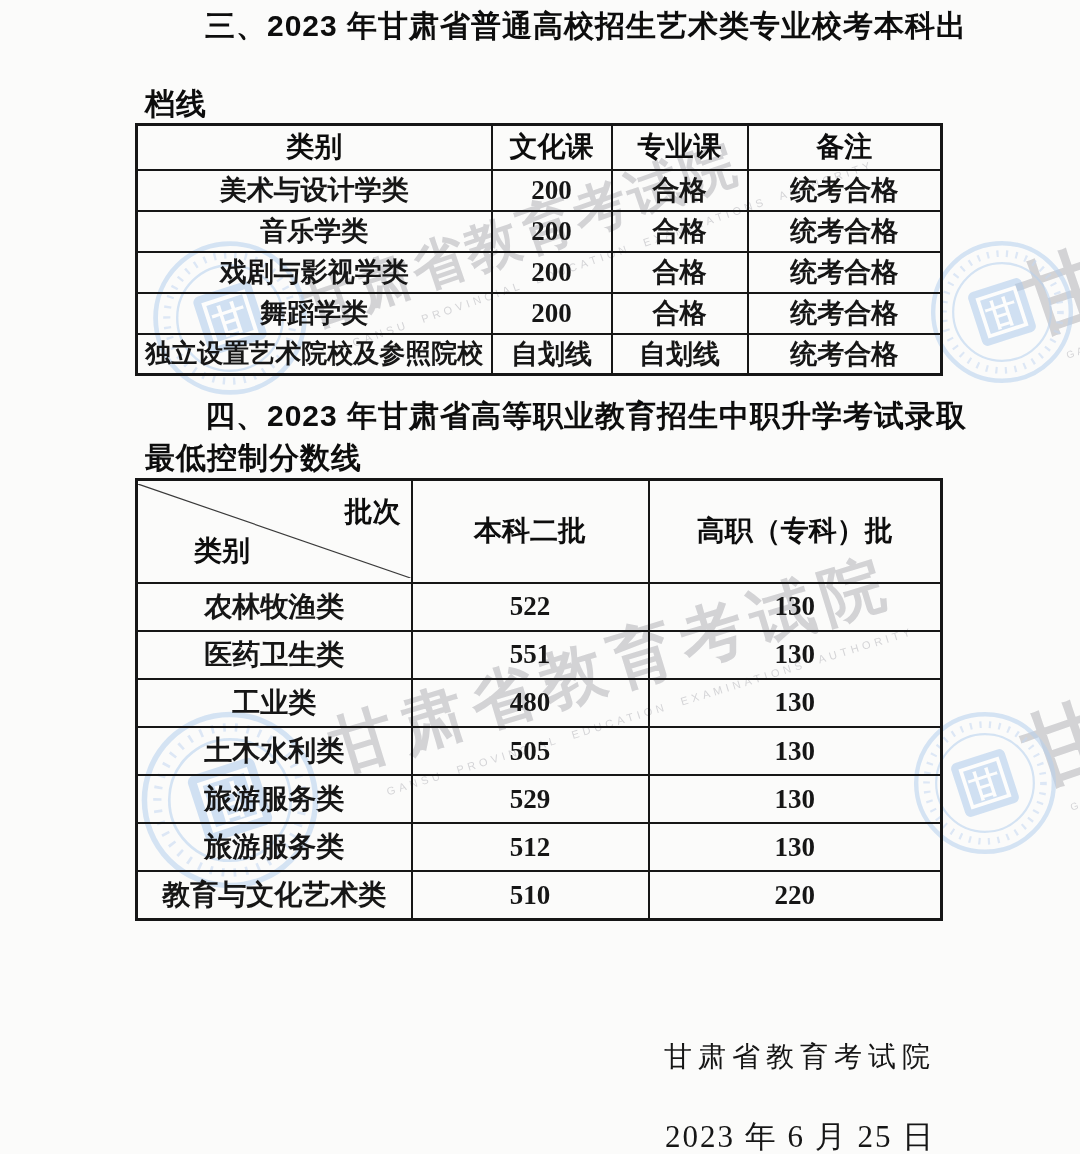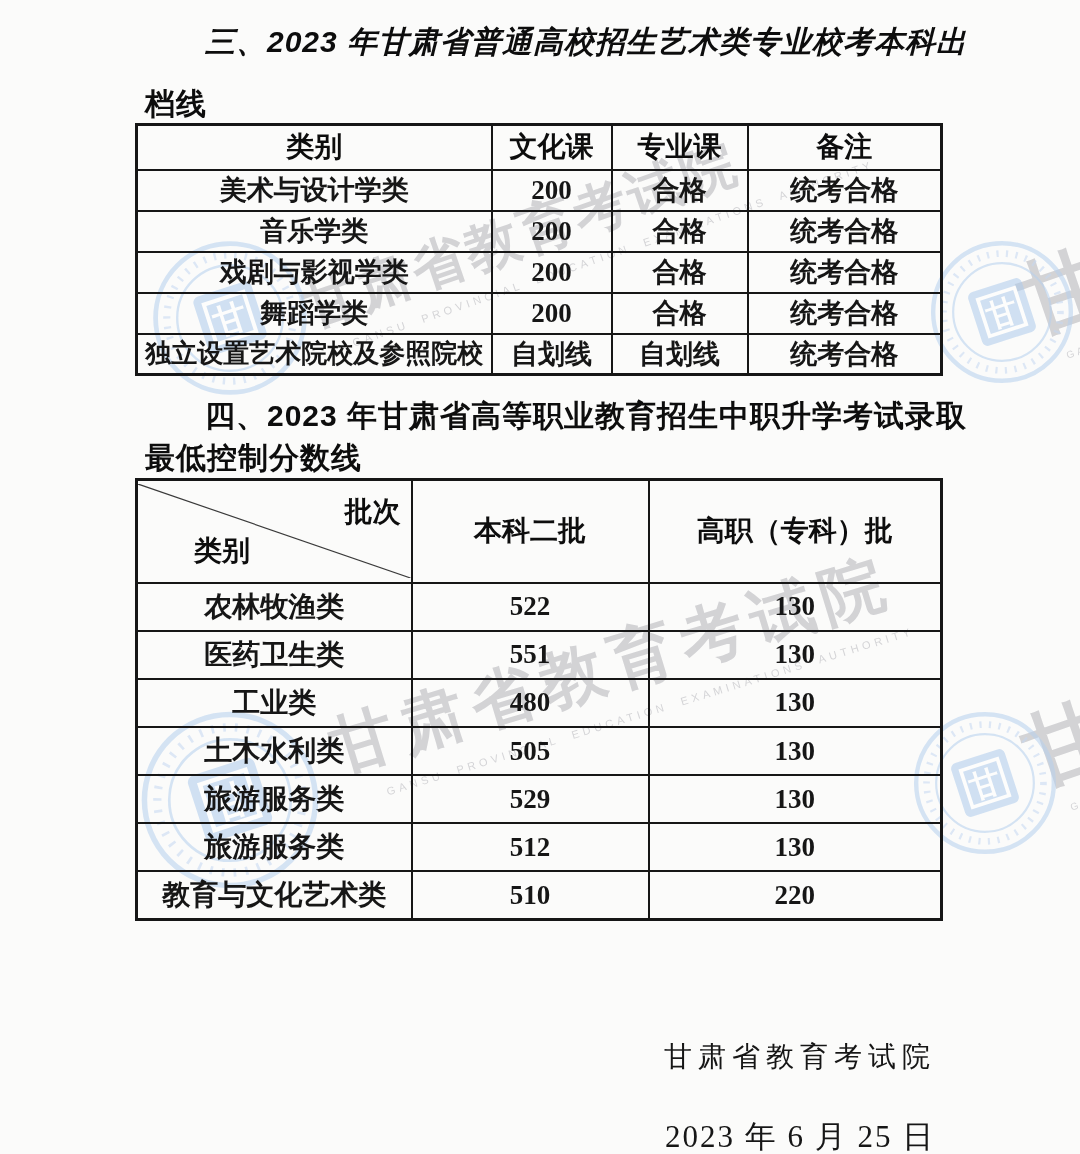--- a/index.html
+++ b/index.html
@@ -143,21 +143,21 @@
     <g transform="rotate(-18 100 100)">
       <rect x="62" y="62" width="76" height="76" rx="8" fill="#aecbec"></rect>
       <rect x="74" y="74" width="52" height="52" fill="none" stroke="#ffffff" stroke-width="5"></rect>
       <text x="100" y="116" text-anchor="middle" font-size="42" font-weight="bold" fill="#ffffff" font-family="Liberation Sans, sans-serif">甘</text>
     </g>
   </svg>
 </div>
 
 <div class="layer-content">
 
-  <div class="abs heading" style="left:205px;top:22px;font-style:italic;">三、2023 年甘肃省普通高校招生艺术类专业校考本科出</div>
+  <div class="abs heading" style="left:205px;top:6px;">三、2023 年甘肃省普通高校招生艺术类专业校考本科出</div>
   <div class="abs heading" style="left:145px;top:84px;">档线</div>
 
   <table class="doc-table t1">
     <colgroup>
         <col style="width:355px">
         <col style="width:120px">
         <col style="width:136px">
         <col style="width:194px">
       </colgroup>
     <tbody>

